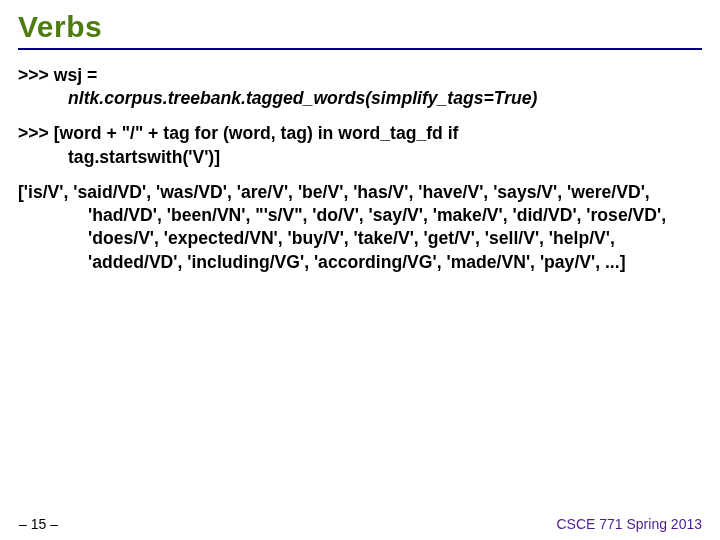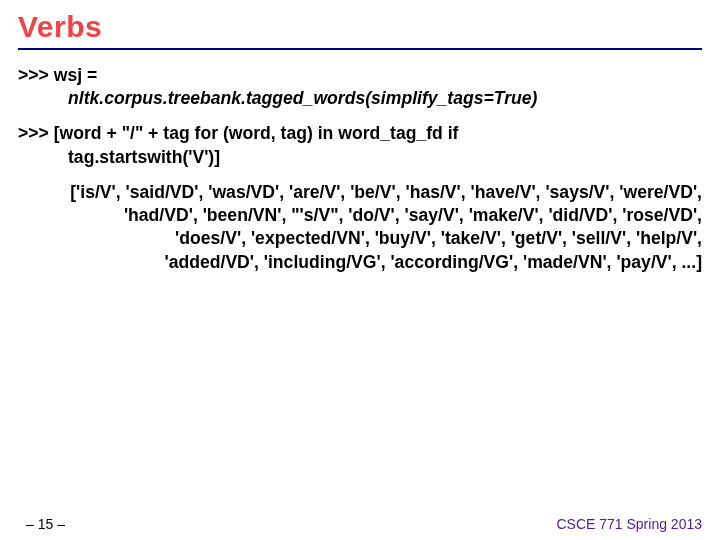--- a/index.html
+++ b/index.html
@@ -4,44 +4,44 @@
 <style>
   * { margin: 0; padding: 0; box-sizing: border-box; }
   html, body { width: 720px; height: 540px; overflow: hidden; }
   body {
     background: #ffffff;
     font-family: Arial, Helvetica, sans-serif;
     position: relative;
     padding: 10px 18px 0 18px;
   }
   .title {
-    color: #ef4444;
+    color: #4d7c0f;
     font-size: 30px;
     font-weight: bold;
     letter-spacing: 0.5px;
     margin-bottom: 4px;
   }
   .rule {
     height: 2px;
     background: #000080;
     margin-bottom: 14px;
   }
   .content {
     color: #000000;
     font-size: 17.6px;
     font-weight: bold;
     line-height: 1.32;
   }
   .para { margin-bottom: 12px; }
   .indent { padding-left: 50px; text-indent: -50px; }
   .cont { padding-left: 70px; }
-  .list { padding-left: 70px; text-indent: -70px; text-align: right; }
+  .list { padding-left: 70px; text-indent: -70px; }
   .footer {
     position: absolute;
-    bottom: 8px; left: 8px; right: 0;
+    bottom: 8px; left: 1px; right: 0;
     padding: 0 18px;
     display: flex;
     justify-content: space-between;
     align-items: flex-end;
     font-size: 14px;
     color: #000000;
   }
   .footer .right { color: #4c1d95; text-align: right; }
 </style>
 </head>

